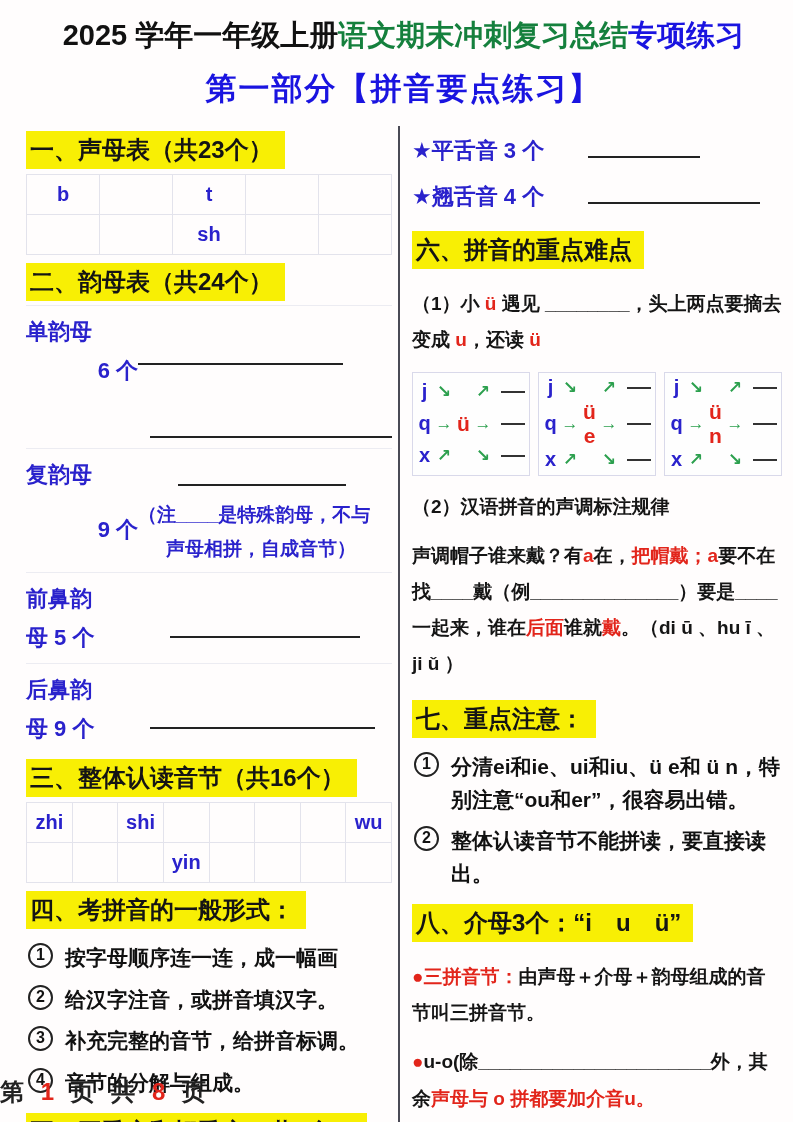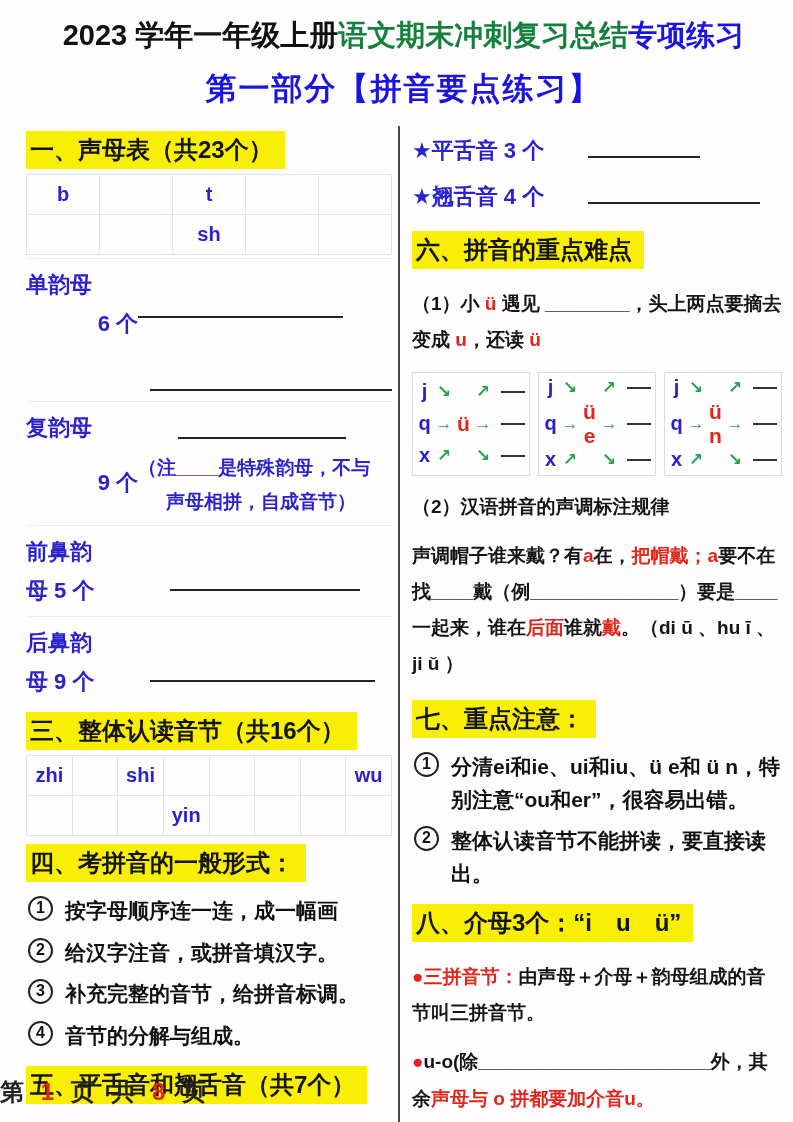--- a/index.html
+++ b/index.html
@@ -61,21 +61,21 @@
   
   .footer { position: absolute; bottom: 14px; left: 0; width: 100%; text-align: left;
             font-size: 24px; color: #222; font-weight: 600; letter-spacing: 5px; }
 </style>
 </head>
 <body>
 
 <div class="page">
 
   <div class="hdr1">
-    <span>2023 学年一年级上册</span><span class="red">语文期末冲刺复习总结</span><span class="blue">专项练习</span>
+    <span>2025 学年一年级上册</span><span class="red">语文期末冲刺复习总结</span><span class="blue">专项练习</span>
   </div>
   <div class="hdr2">第一部分【拼音要点练习】</div>
 
   <div class="cols">
 
     <div class="col-l">
 
       <div class="sec-h">一、声母表（共23个）</div>
       <table class="tbl">
         <tbody>
@@ -89,20 +89,21 @@
         <tr>
           <td></td>
           <td></td>
           <td>sh</td>
           <td></td>
           <td></td>
         </tr>
       </tbody>
         </table>
 
+      <div class="sec-h">二、韵母表（共24个）</div>
 
       <div class="vrow">
         <div class="vlbl">
           <div>单韵母</div>
           <div class="ind">6 个</div>
         </div>
         <div class="vfill">
           <div style="margin-top:34px;"><span class="blank" style="width:205px;"></span></div>
           <div style="margin-top:52px; text-align:right;"><span class="blank" style="width:242px;"></span></div>
         </div>

